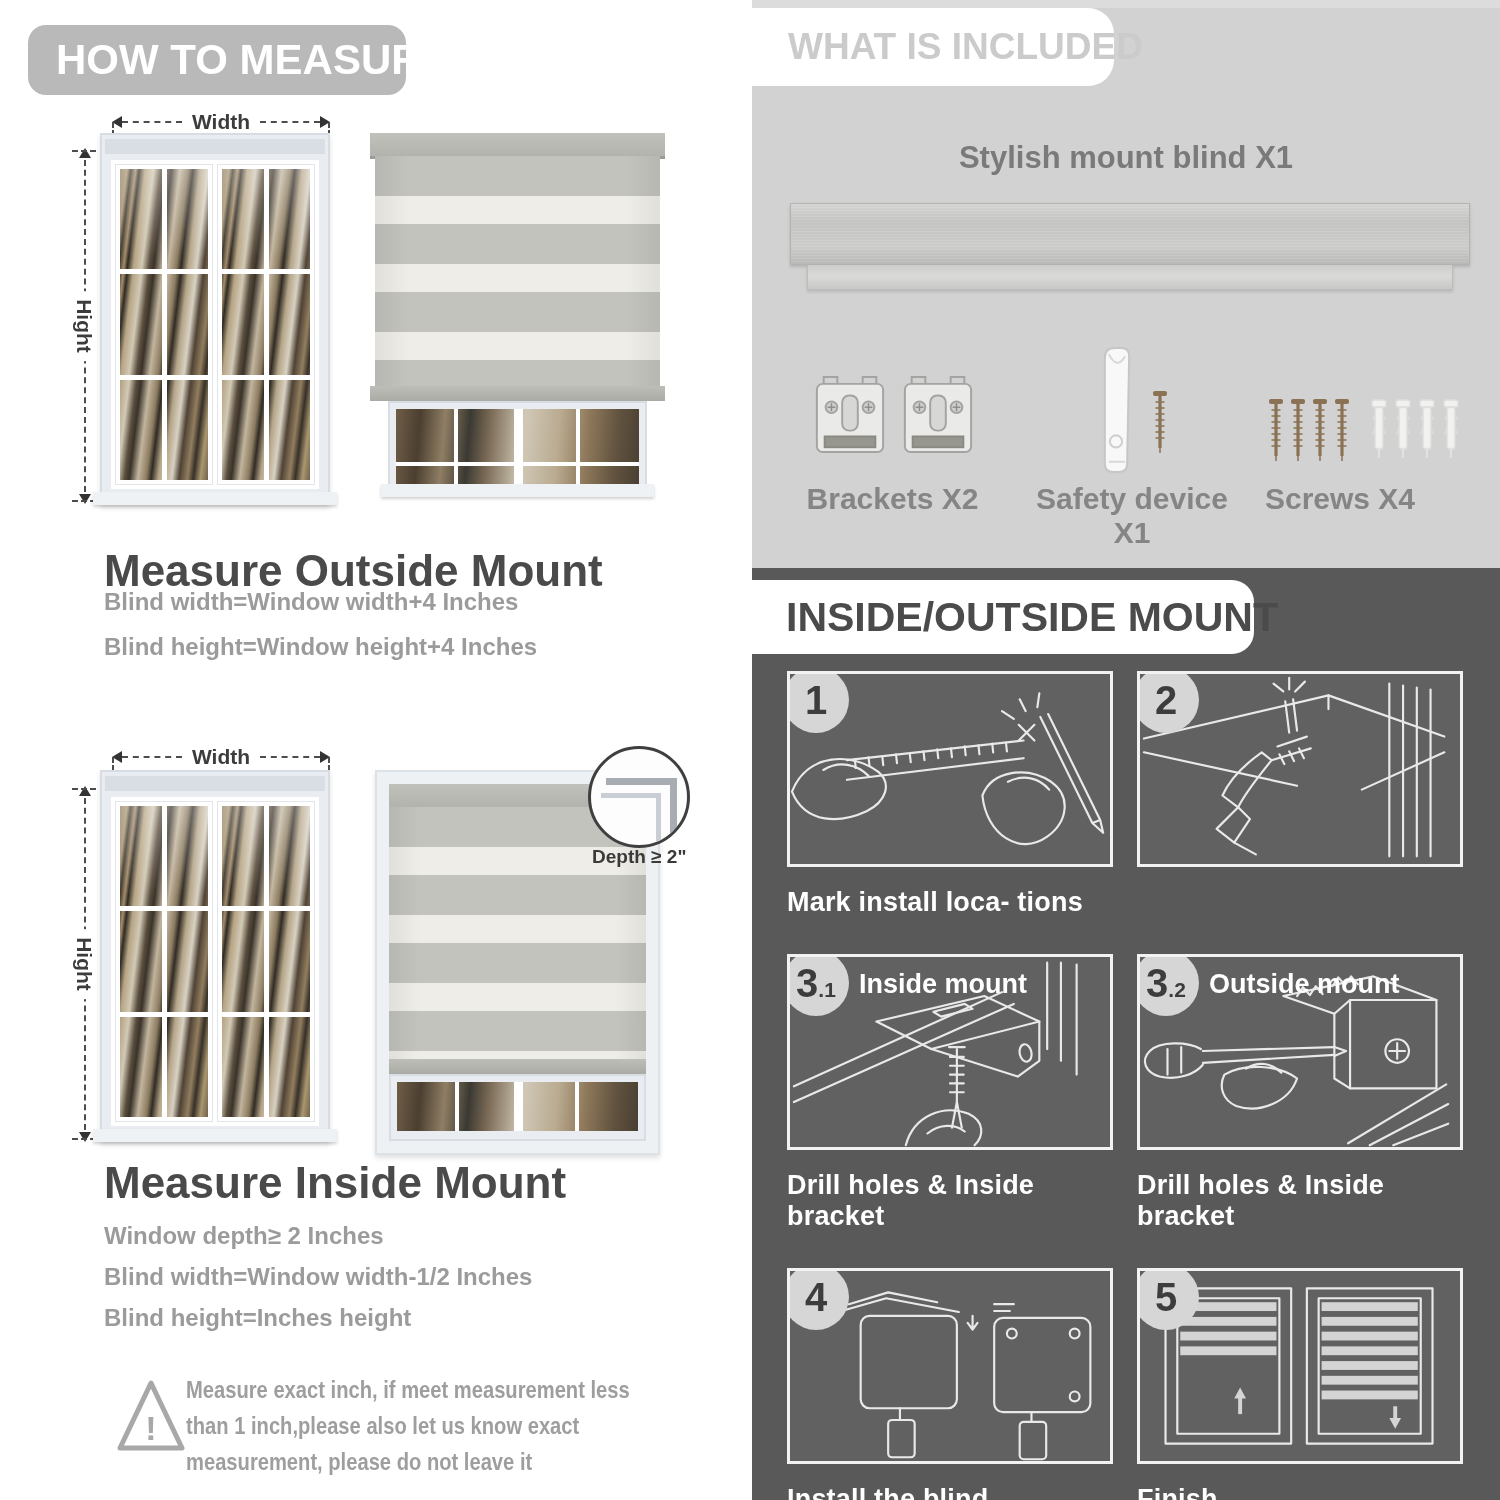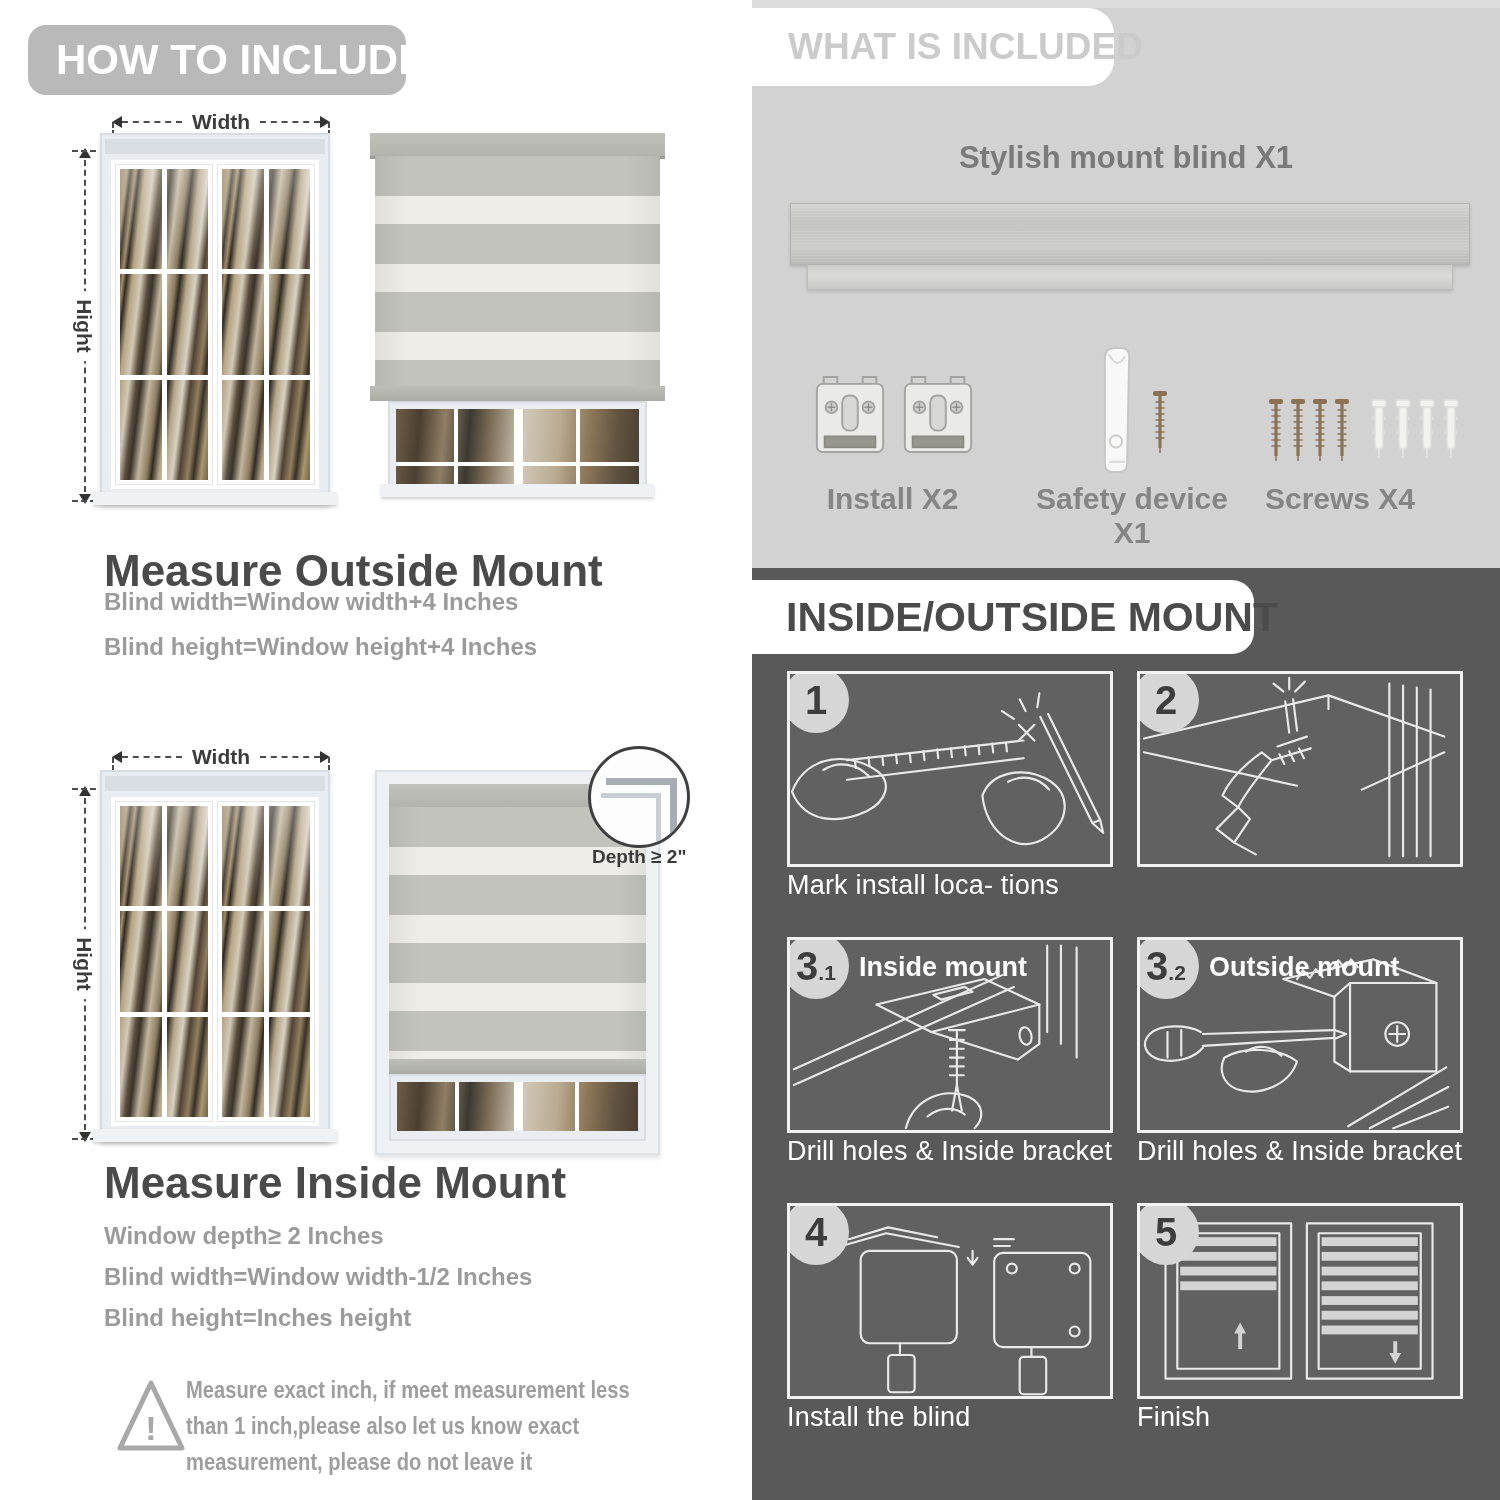--- a/index.html
+++ b/index.html
@@ -99,31 +99,31 @@
       color:#4b4b4b;font-weight:bold;font-size:41px;line-height:74px;padding-left:34px;box-sizing:border-box;}
 
   .steps{left:787px;top:671px;width:676px;display:grid;grid-template-columns:326px 326px;column-gap:24px;row-gap:36px;}
   .step-box{position:relative;height:196px;border:3px solid #f2f2f2;background:#616161;overflow:hidden;box-sizing:border-box;}
   .badge{position:absolute;left:-7px;top:-7px;width:66px;height:66px;border-radius:50%;background:#d6d6d6;
       display:flex;align-items:center;justify-content:center;color:#3d3d3d;font-weight:bold;font-size:40px;}
   .badge .sub{font-size:21px;margin-top:14px;}
   .badge .sub:empty{display:none;}
   .step-label{position:absolute;left:69px;top:12px;color:#ffffff;font-weight:bold;font-size:27px;}
   .step-label:empty{display:none;}
-  .caption{margin-top:3px;color:#ffffff;font-weight:normal;font-size:27px;letter-spacing:.2px;}
+  .caption{margin-top:20px;color:#ffffff;font-weight:bold;font-size:27px;letter-spacing:.2px;}
   svg.art{position:absolute;left:0;top:0;width:100%;height:100%;}
   .lineart{fill:none;stroke:#e9e9e9;stroke-width:2.2;stroke-linecap:round;stroke-linejoin:round;}
 </style>
 </head>
 <body>
 
 <div id="canvas">
 
   <div class="abs hdr-left">
-    <span class="cond">HOW TO INCLUDED</span>
+    <span class="cond">HOW TO MEASURE</span>
   </div>
 
   <div class="abs harrow" style="left:112px;top:110px;width:218px;">
     <span class="ah l"></span>
     <span class="hline"></span>
     <span class="wlab">Width</span>
     <span class="hline"></span>
     <span class="ah r"></span>
     <span class="vtick" style="left:0;"></span>
     <span class="vtick" style="right:0;"></span>
@@ -299,21 +299,21 @@
         <path d="M12 12 v-7 h14 v7 M52 12 v-7 h14 v7" fill="none"></path>
         <rect x="5" y="12" width="68" height="70" rx="6"></rect>
         <rect x="31" y="24" width="16" height="36" rx="7" fill="#d7d7d5"></rect>
         <circle cx="20" cy="36" r="6" fill="#cfcfcd"></circle>
           <circle cx="58" cy="36" r="6" fill="#cfcfcd"></circle>
         <path d="M16 36 h8 M20 32 v8 M54 36 h8 M58 32 v8" stroke="#8f8f8d" stroke-width="1.5" fill="none"></path>
         <rect x="13" y="66" width="52" height="11" fill="#97978f" stroke="#8a8a82"></rect>
       </g>
     </svg>
   </div>
-  <div class="abs inc-label" style="left:790px;top:482px;width:205px;">Install X2</div>
+  <div class="abs inc-label" style="left:790px;top:482px;width:205px;">Brackets X2</div>
 
   <div class="abs icon-row" style="left:1096px;top:344px;gap:14px;">
     <svg width="42" height="134" viewBox="0 0 40 132">
       <g fill="rgba(255,255,255,0.85)" stroke="#c6c6c4" stroke-width="2">
         <path d="M8 14 Q8 4 18 4 L24 4 Q32 4 32 12 L30 118 Q30 126 22 126 L16 126 Q8 126 8 118 Z"></path>
         <path d="M12 10 Q20 26 28 12" fill="none" stroke="#d8d8d6"></path>
         <circle cx="19" cy="96" r="6" fill="none" stroke="#cfcfcd"></circle>
         <path d="M12 116 h16" stroke="#d8d8d6" fill="none"></path>
       </g>
     </svg>

